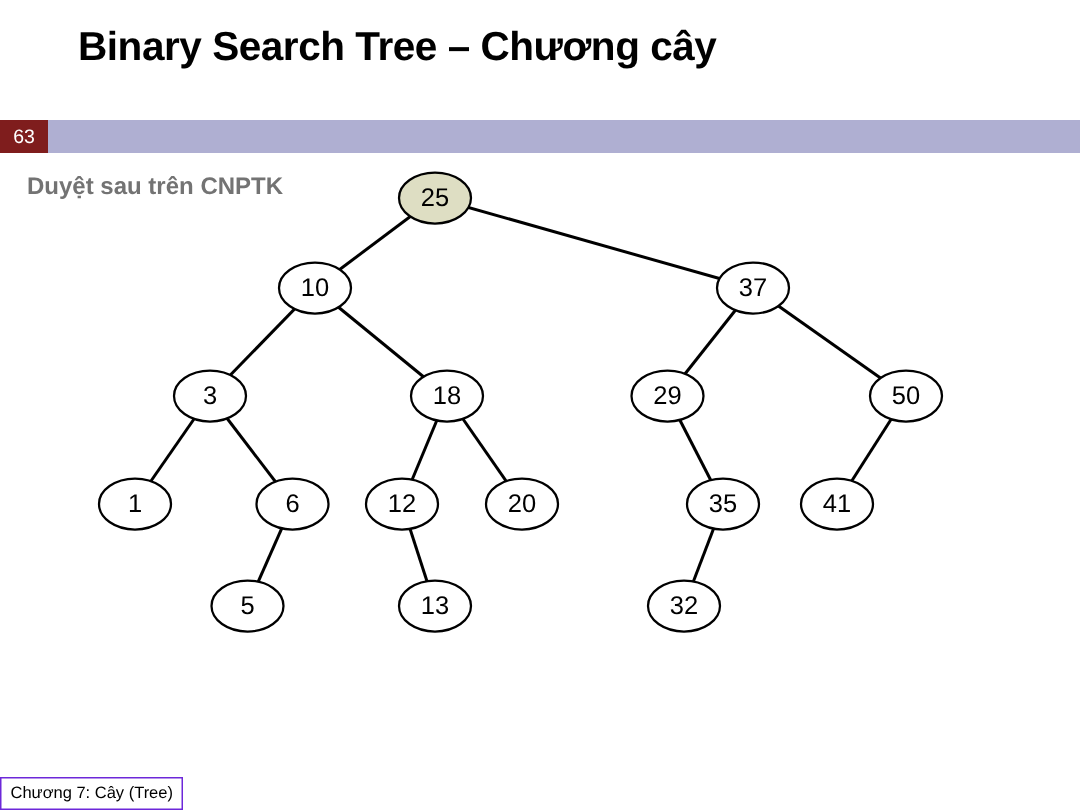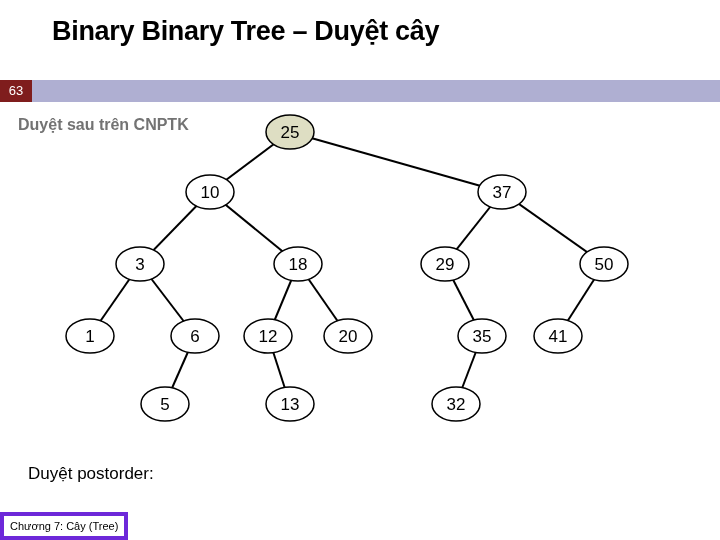--- a/index.html
+++ b/index.html
@@ -62,21 +62,21 @@
     font-size: 17px;
     font-weight: 400;
     color: #000;
   }
   .footer {
     position: absolute;
     left: 0;
     bottom: 0;
     font-size: 11px;
     padding: 4px 6px;
-    border: 4px solid #6d28d9;
+    border: 1px solid #6d28d9;
     background: #fff;
   }
   .tree-svg {
     position: absolute;
     top: 104px;
     left: 0;
     width: 720px;
     height: 360px;
   }
   .node {
@@ -99,21 +99,21 @@
     stroke: #000;
     stroke-width: 2;
     fill: none;
   }
 </style>
 </head>
 <body>
 
 <div class="slide">
 
-  <div class="title">Binary Binary Tree – Duyệt cây</div>
+  <div class="title">Binary Search Tree – Chương cây</div>
 
   <div class="band"></div>
   <div class="pagebox">63</div>
 
   <div class="subtitle">Duyệt sau trên CNPTK</div>
 
   <svg class="tree-svg" viewBox="0 0 720 360">
 
     <g>
       <line class="edge" x1="290" y1="28" x2="210" y2="88"></line>
@@ -194,16 +194,15 @@
           <ellipse class="node" cx="290" cy="300" rx="24" ry="17"></ellipse>
           <text class="nlabel" x="290" y="300">13</text>
         </g>
       <g>
           <ellipse class="node" cx="456" cy="300" rx="24" ry="17"></ellipse>
           <text class="nlabel" x="456" y="300">32</text>
         </g>
     </g>
   </svg>
 
-  <div class="postorder-label">Duyệt postorder:</div>
 
   <div class="footer">Chương 7: Cây (Tree)</div>
 </div>
 
 </body></html>

